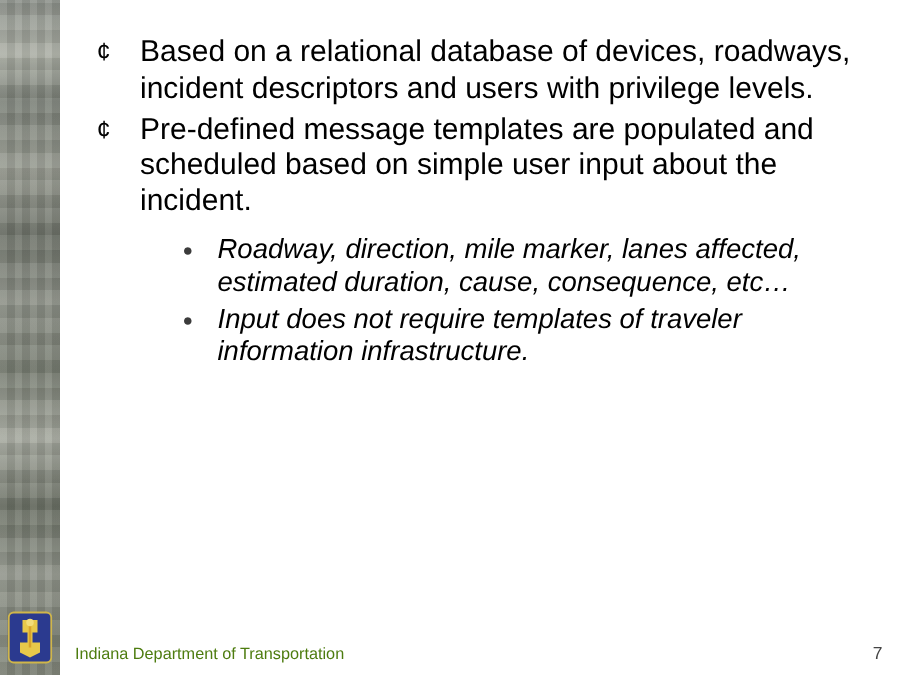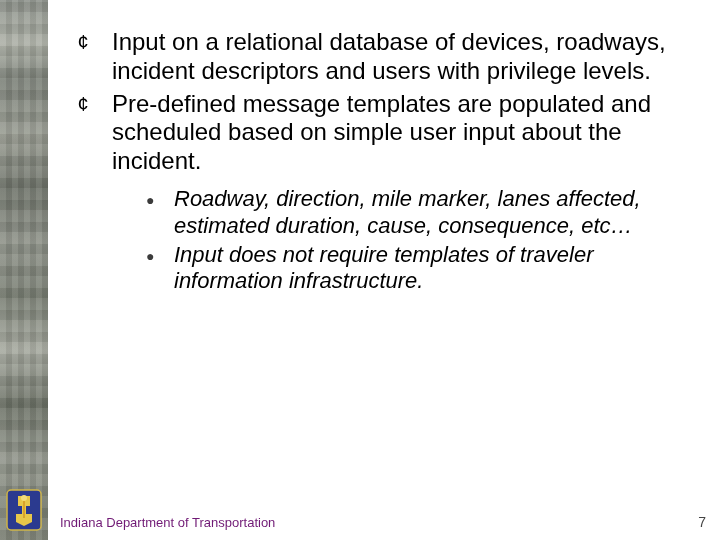--- a/index.html
+++ b/index.html
@@ -118,21 +118,21 @@
   }
   .sub-text {
     flex: 1;
     font-style: italic;
   }
   .footer {
     position: absolute;
     left: 60px;
     bottom: 10px;
     font-size: 13px;
-    color: #701a75;
+    color: #4d7c0f;
   }
   .page-num {
     position: absolute;
     right: 14px;
     bottom: 10px;
     font-size: 14px;
     color: #444;
   }
 </style>
 </head>
@@ -148,21 +148,21 @@
     <circle cx="18" cy="12" r="3" fill="#f3dd7a"></circle>
   </svg>
 </div>
 
 <div class="content">
 
 
   <div class="bullet-list">
     <div class="bullet-item">
       <div class="bullet-marker">¢</div>
-      <div class="bullet-text">Input on a relational database of devices, roadways, incident descriptors and users with privilege levels.</div>
+      <div class="bullet-text">Based on a relational database of devices, roadways, incident descriptors and users with privilege levels.</div>
     </div>
     <div class="bullet-item">
       <div class="bullet-marker">¢</div>
       <div class="bullet-text">Pre-defined message templates are populated and scheduled based on simple user input about the incident.</div>
     </div>
   </div>
 
   <div class="sub-list">
     <div class="sub-item">
       <div class="sub-marker">●</div>

